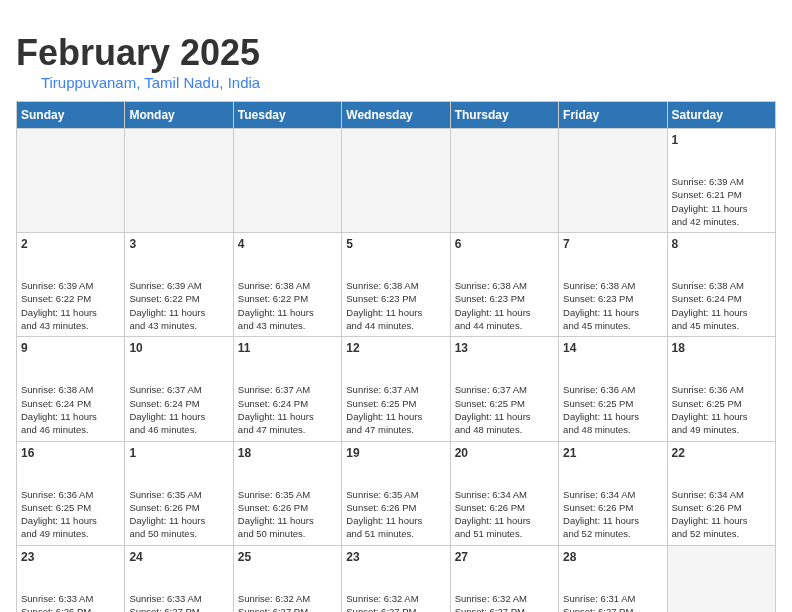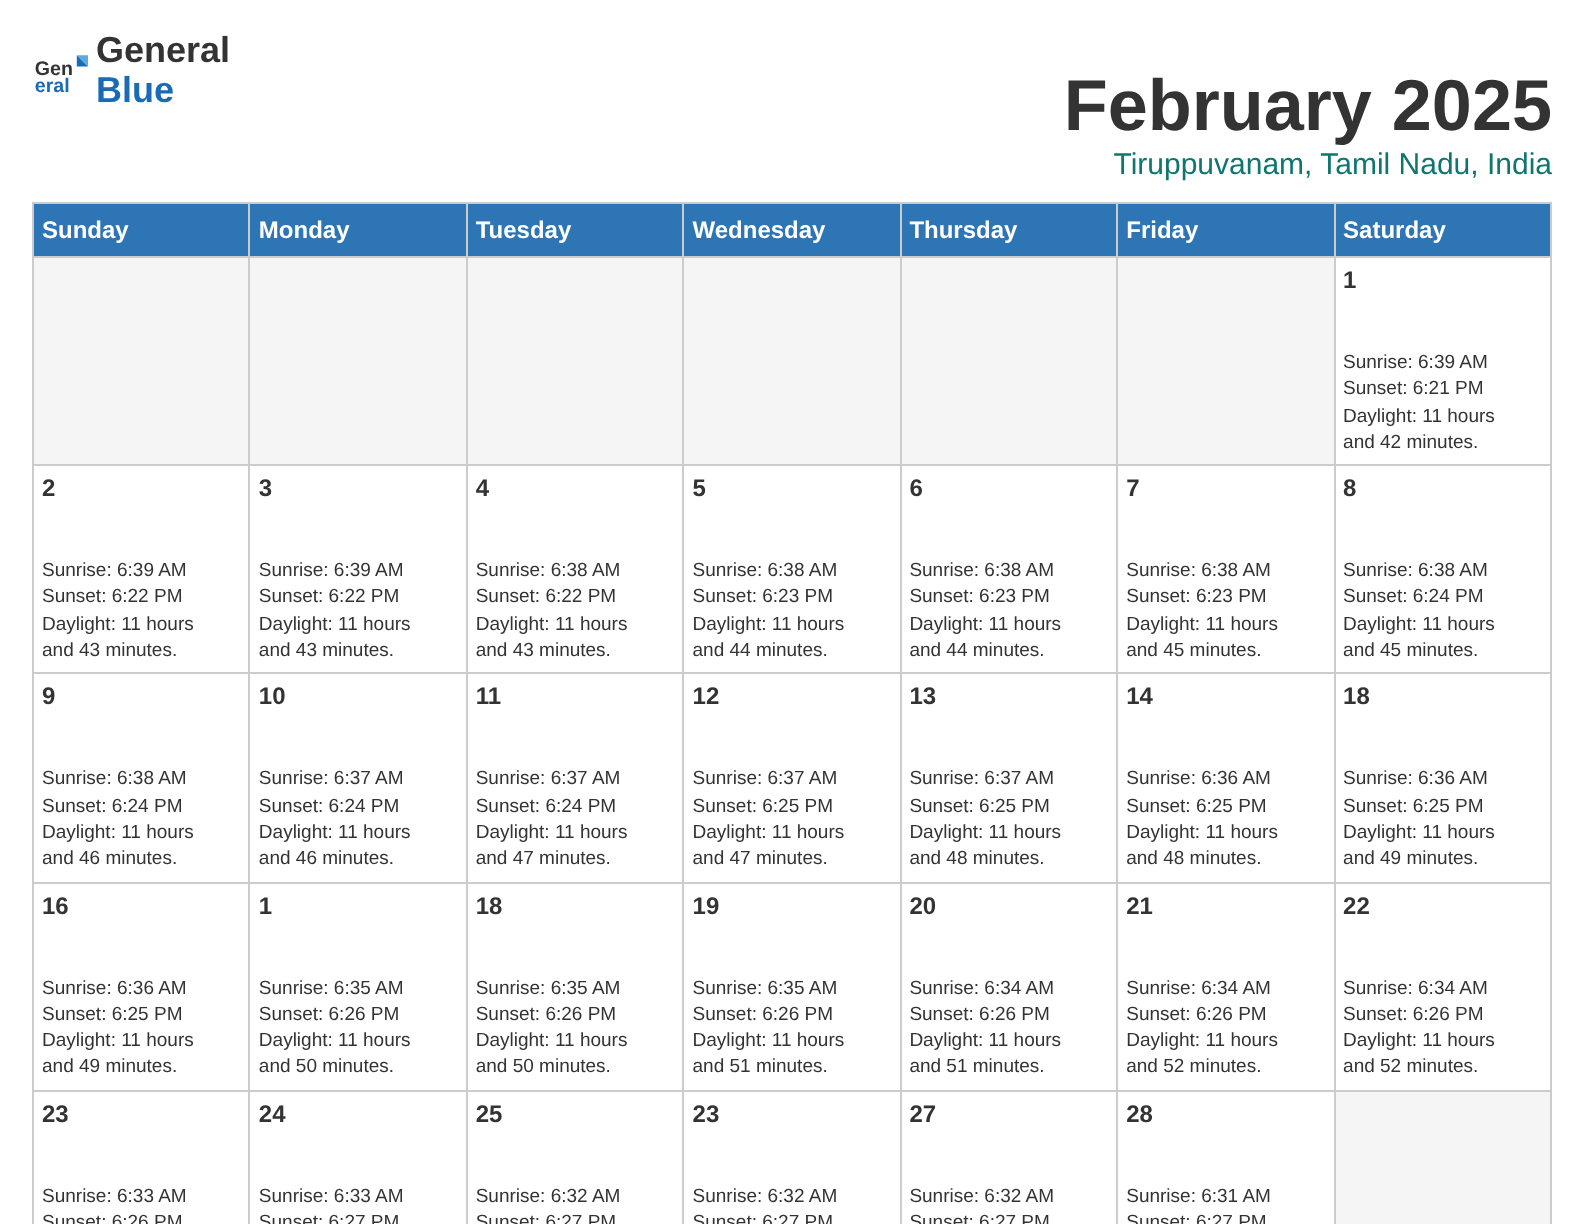--- a/index.html
+++ b/index.html
@@ -36,21 +36,21 @@
       text-align: right;
     }
     .month-year {
       font-size: 36px;
       font-weight: bold;
       color: #333;
       margin-top: 16px;
     }
     .location {
       font-size: 15px;
-      color: #0f766e;
+      color: #3b82f6;
     }
     table {
       width: 100%;
       border-collapse: collapse;
       table-layout: fixed;
       border-radius: 21px;
     }
     th {
       background-color: #2e75b6;
       color: #fff;
@@ -81,34 +81,20 @@
       font-size: 9.5px;
       line-height: 1.4;
       color: #333;
       margin-top: 28px;
     }
   </style>
 </head>
 <body>
 
 <div class="header">
-  <div class="logo">
-    <svg class="logo-icon" viewBox="0 0 40 40">
-      <text x="2" y="22" font-size="14" font-weight="bold" fill="#333">Gen</text>
-      <text x="2" y="34" font-size="14" font-weight="bold" fill="#1a6bb5">eral</text>
-      <polygon points="32,8 40,16 32,16" fill="#1a6bb5"></polygon>
-      <polygon points="32,8 40,8 40,16" fill="#5aabde"></polygon>
-    </svg>
-    <div>
-      <div class="logo-text">
-        <span class="logo-general">General</span><br>
-        <span class="logo-blue">Blue</span>
-      </div>
-    </div>
-  </div>
   <div class="title-block">
     <div class="month-year">February 2025</div>
     <div class="location">Tiruppuvanam, Tamil Nadu, India</div>
   </div>
 </div>
 
 <table>
   <thead>
     <tr>
     <th>Sunday</th>

